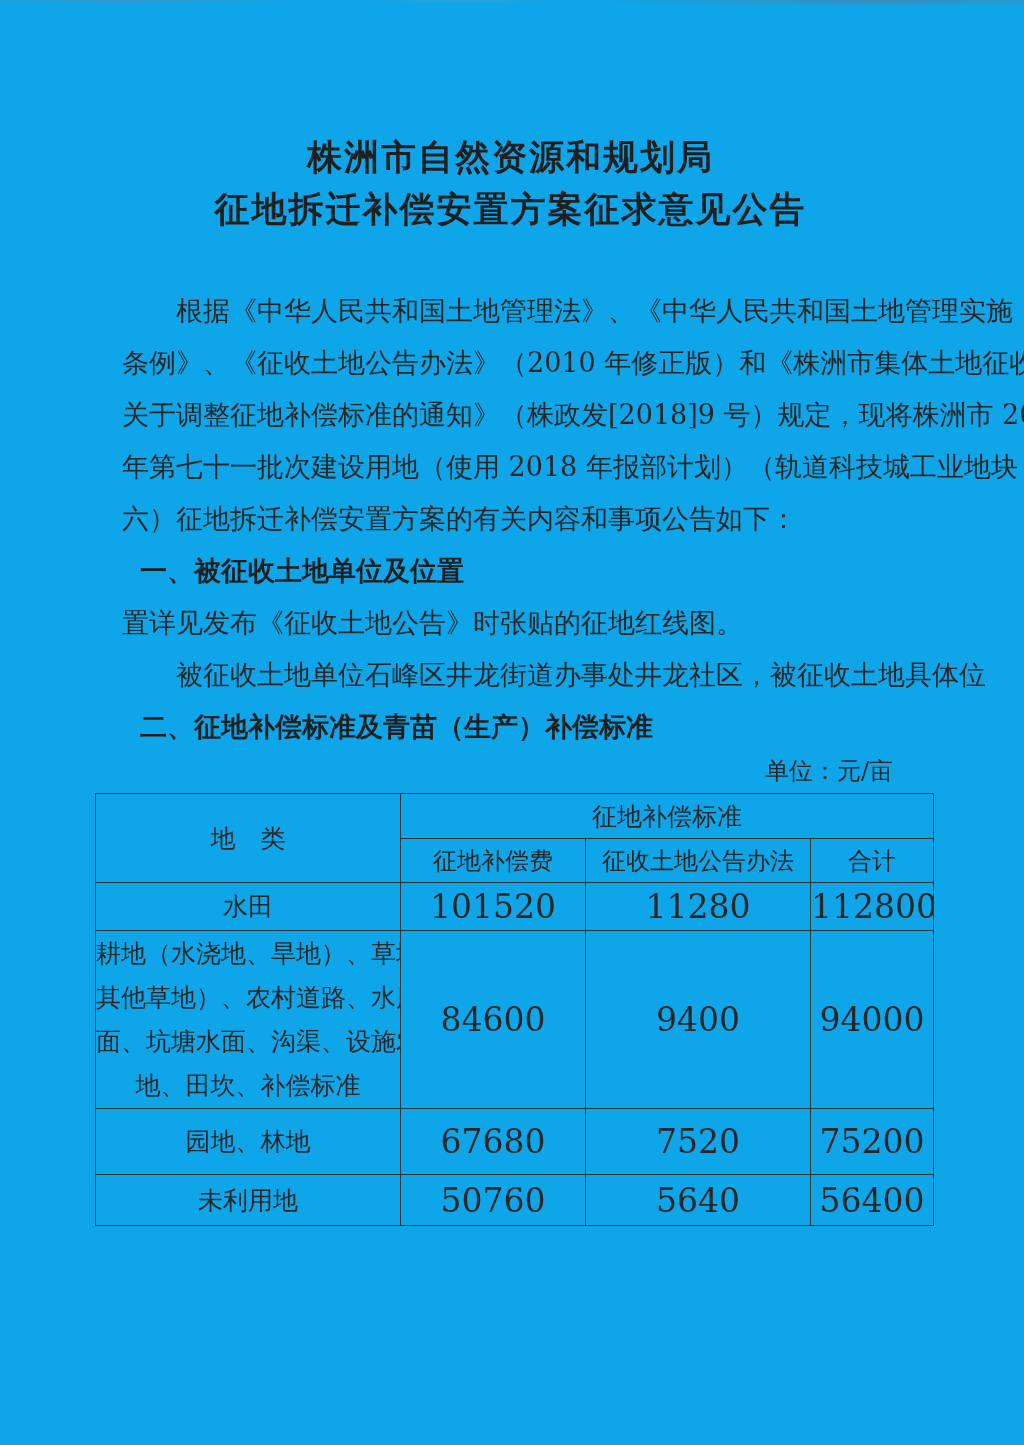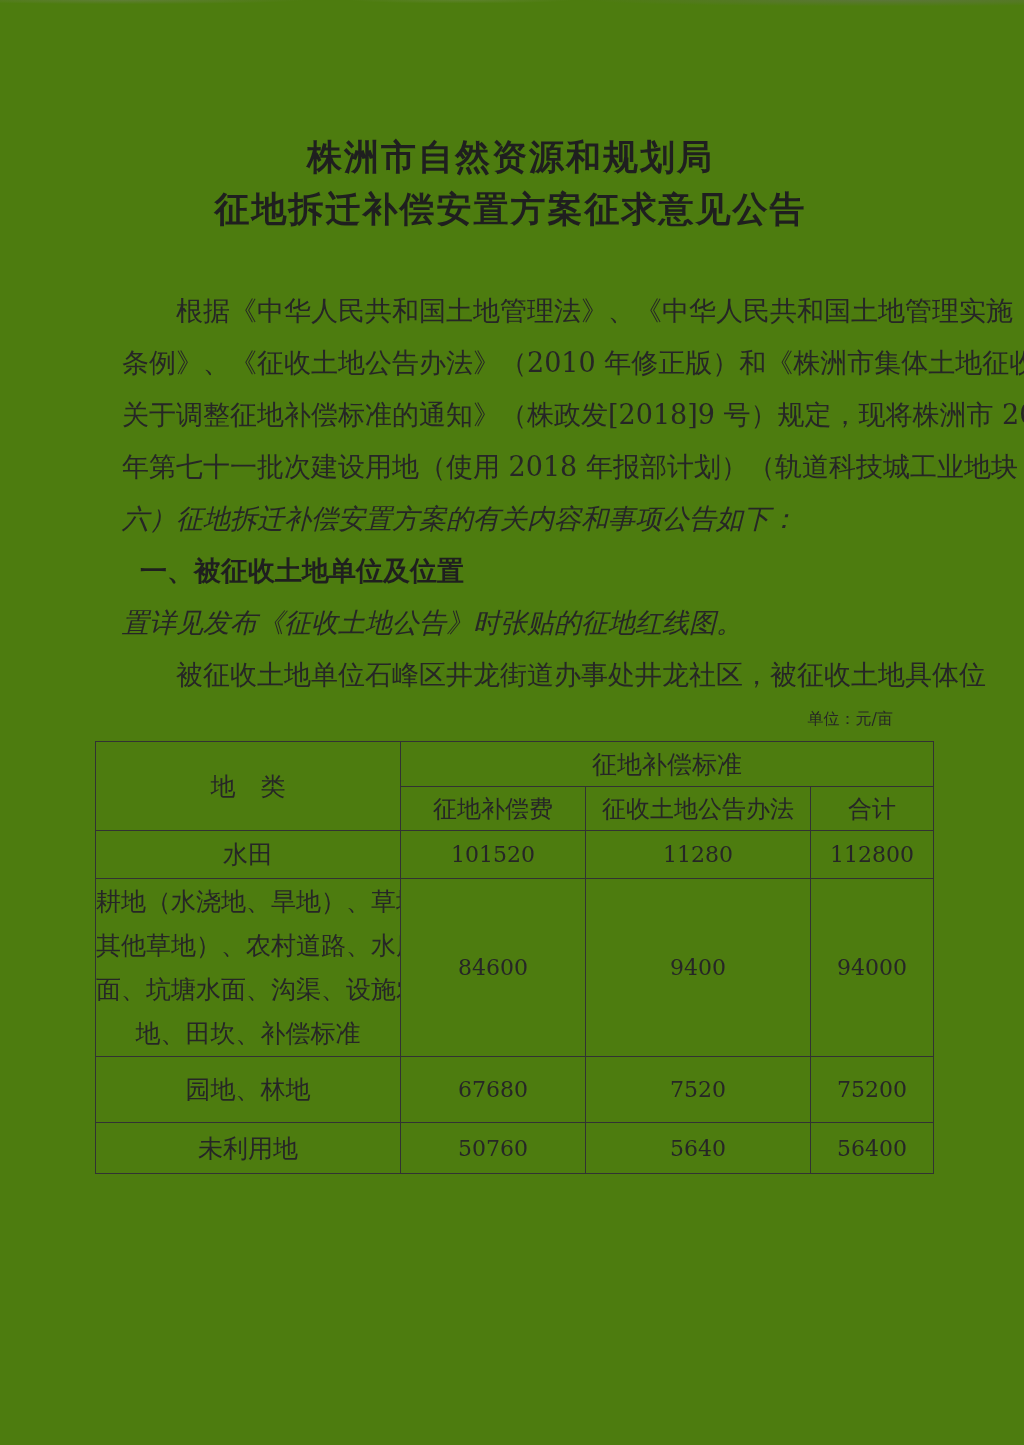--- a/index.html
+++ b/index.html
@@ -2,21 +2,21 @@
 <html><head>
 <meta charset="utf-8">
 <style>
   * { margin: 0; padding: 0; box-sizing: border-box; }
   html, body { background: #e8e8e8; }
   .page {
     position: relative;
     width: 1024px;
     height: 1445px;
     margin: 0 auto;
-    background: #4d7c0f;
+    background: #0ea5e9;
     overflow: hidden;
     font-family: "DejaVu Serif", "Liberation Serif", serif;
     color: #262626;
     padding-top: 131px;
   }
   
   .scan-artifact {
     position: absolute; top: 0; left: 0; right: 0; height: 14px;
     background:
       radial-gradient(ellipse 420px 9px at 86% 0%, rgba(110,110,110,.45), rgba(110,110,110,0) 70%),
@@ -38,36 +38,36 @@
   .para { margin-top: 50px; }
   .pline {
     font-size: 27px;
     line-height: 52px;
     height: 52px;
     text-align: justify;
     text-align-last: justify;
     white-space: nowrap;
     margin-left: 36px;
   }
-  .pline.last { text-align: left; text-align-last: left; font-style: italic; }
+  .pline.last { text-align: left; text-align-last: left; }
   .pline.indent { text-indent: 54px; }
 
   .heading {
     font-size: 27px;
     font-weight: bold;
     line-height: 52px;
     height: 52px;
     text-indent: 54px;
     color: #1f1f1f;
   }
 
   .unit-row {
     height: 36px;
     line-height: 36px;
-    font-size: 16px;
+    font-size: 24px;
     text-align: right;
     padding-right: 42px;
   }
 
   table.comp {
     border-collapse: collapse;
     table-layout: fixed;
     width: 838px;
     margin-left: 9px;
     margin-top: 4px;
@@ -76,21 +76,21 @@
     border: 1px solid #323232;
     font-weight: normal;
     text-align: center;
     vertical-align: middle;
     padding: 0;
     overflow: hidden;
   }
   .h1row td, .h1row th { height: 45px; font-size: 25px; }
   .h2row td, .h2row th { height: 44px; font-size: 24px; }
   .cat { font-size: 25px; }
-  .num { font-size: 22px; font-family: "DejaVu Serif", "Liberation Serif", serif; }
+  .num { font-size: 33px; font-family: "DejaVu Serif", "Liberation Serif", serif; }
   .row-shui td { height: 48px; }
   .row-geng td { height: 178px; }
   .row-yuan td { height: 66px; }
   .row-wei td { height: 51px; }
   .multi-cell { padding: 0 12px; }
   .mline {
     font-size: 25px;
     line-height: 44px;
     height: 44px;
     text-align: justify;
@@ -120,20 +120,21 @@
       <div class="pline last">六）征地拆迁补偿安置方案的有关内容和事项公告如下：</div>
     </div>
 
     <div class="heading">一、被征收土地单位及位置</div>
 
     <div class="para" style="margin-top:0;">
       <div class="pline last">置详见发布《征收土地公告》时张贴的征地红线图。</div>
       <div class="pline indent">被征收土地单位石峰区井龙街道办事处井龙社区，被征收土地具体位</div>
     </div>
 
+    <div class="heading">二、征地补偿标准及青苗（生产）补偿标准</div>
 
     <div class="unit-row">单位：元/亩</div>
 
     <table class="comp">
       <colgroup>
         <col style="width:305px">
         <col style="width:185px">
         <col style="width:225px">
         <col style="width:123px">
       </colgroup>

